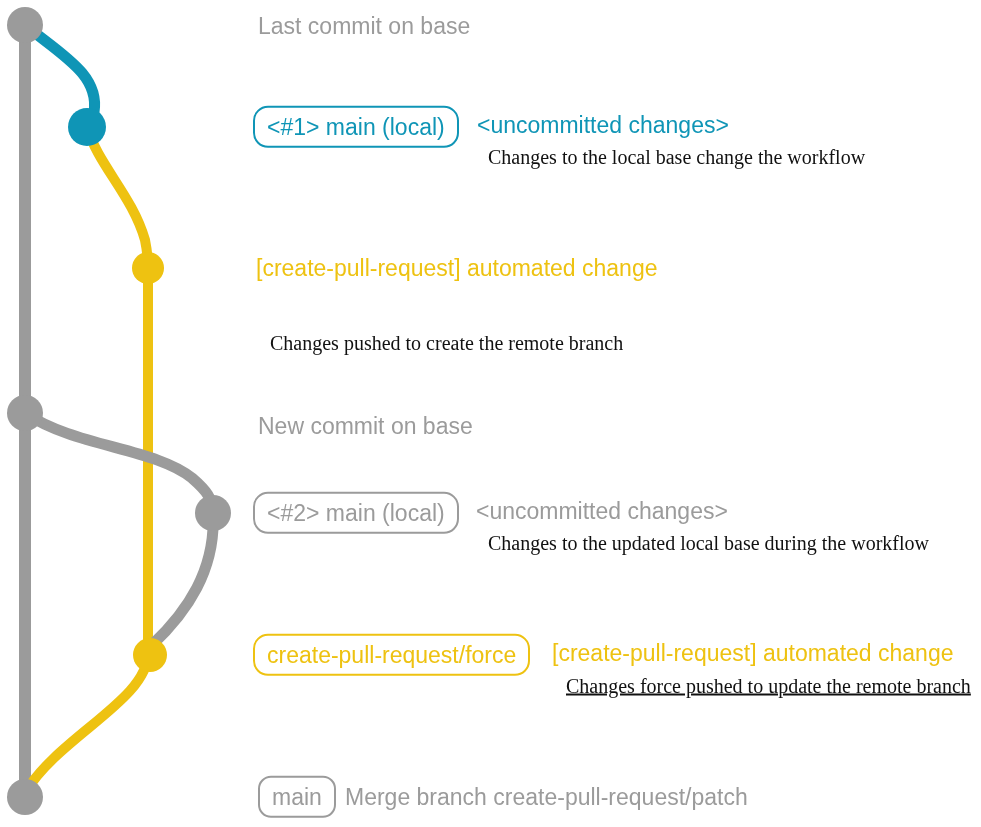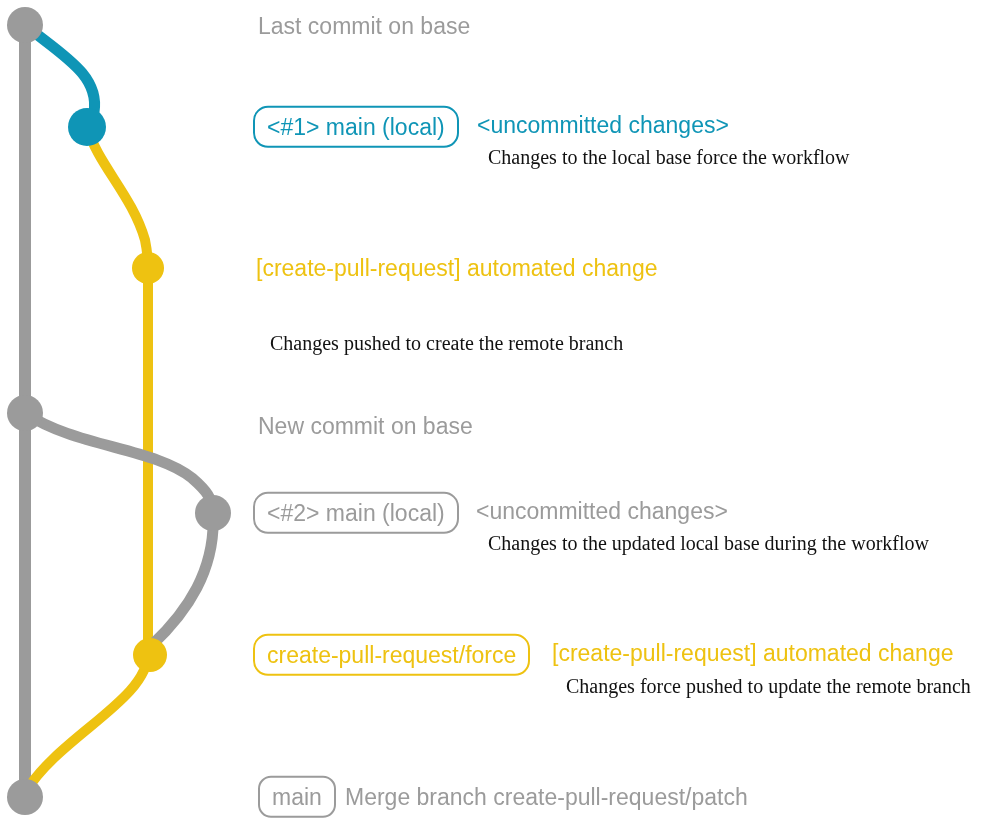--- a/index.html
+++ b/index.html
@@ -58,31 +58,31 @@
     <circle cx="25" cy="413" r="18" fill="var(--gray)"></circle>
     <circle cx="213" cy="513" r="18" fill="var(--gray)"></circle>
     <circle cx="150" cy="655" r="17" fill="var(--yellow)"></circle>
     <circle cx="25" cy="797" r="18" fill="var(--gray)"></circle>
   </svg>
 
   <div class="abs title c-gray" style="left:258px; top:26px;">Last commit on base</div>
 
   <div class="abs badge c-blue" style="left:253px; top:127px;">&lt;#1&gt; main (local)</div>
   <div class="abs heading c-blue" style="left:477px; top:125px;">&lt;uncommitted changes&gt;</div>
-  <div class="abs note" style="left:488px; top:157px;">Changes to the local base force the workflow</div>
+  <div class="abs note" style="left:488px; top:157px;">Changes to the local base change the workflow</div>
 
   <div class="abs heading c-yellow" style="left:256px; top:268px;">[create-pull-request] automated change</div>
   <div class="abs note" style="left:270px; top:300px;margin-top:43px;">Changes pushed to create the remote branch</div>
 
   <div class="abs title c-gray" style="left:258px; top:426px;">New commit on base</div>
 
   <div class="abs badge c-gray" style="left:253px; top:513px;">&lt;#2&gt; main (local)</div>
   <div class="abs heading c-gray" style="left:476px; top:511px;">&lt;uncommitted changes&gt;</div>
   <div class="abs note" style="left:488px; top:543px;">Changes to the updated local base during the workflow</div>
 
   <div class="abs badge c-yellow" style="left:253px; top:655px;">create-pull-request/force</div>
   <div class="abs heading c-yellow" style="left:552px; top:653px;">[create-pull-request] automated change</div>
-  <div class="abs note" style="left:566px; top:686px;">Changes force pushed to update the remote branch</div>
+  <div class="abs note" style="left:566px; top:686px;text-decoration:underline;">Changes force pushed to update the remote branch</div>
 
   <div class="abs badge c-gray" style="left:258px; top:797px; border-radius:13px;">main</div>
   <div class="abs title c-gray" style="left:345px; top:797px;">Merge branch create-pull-request/patch</div>
 
 </div>
 
 </body></html>

